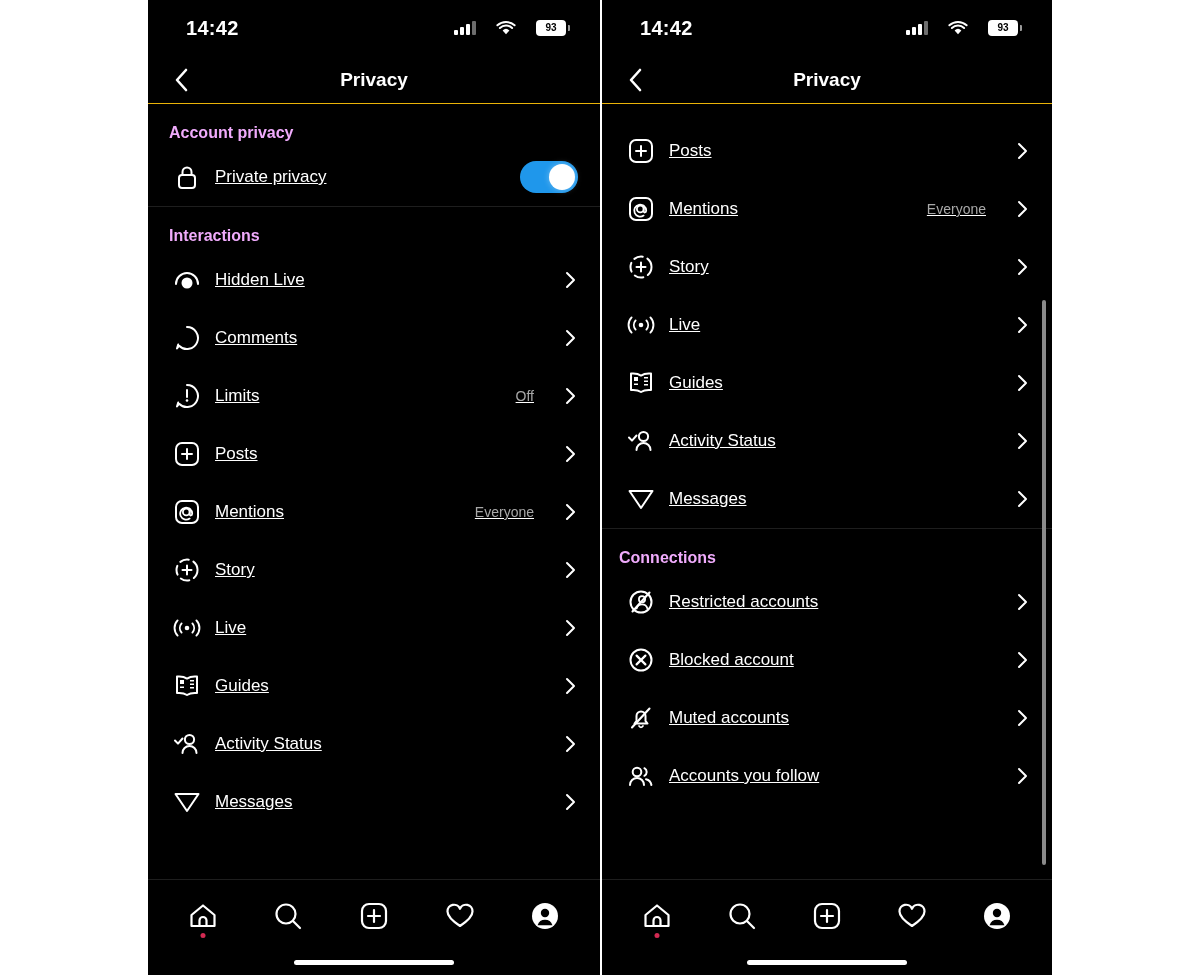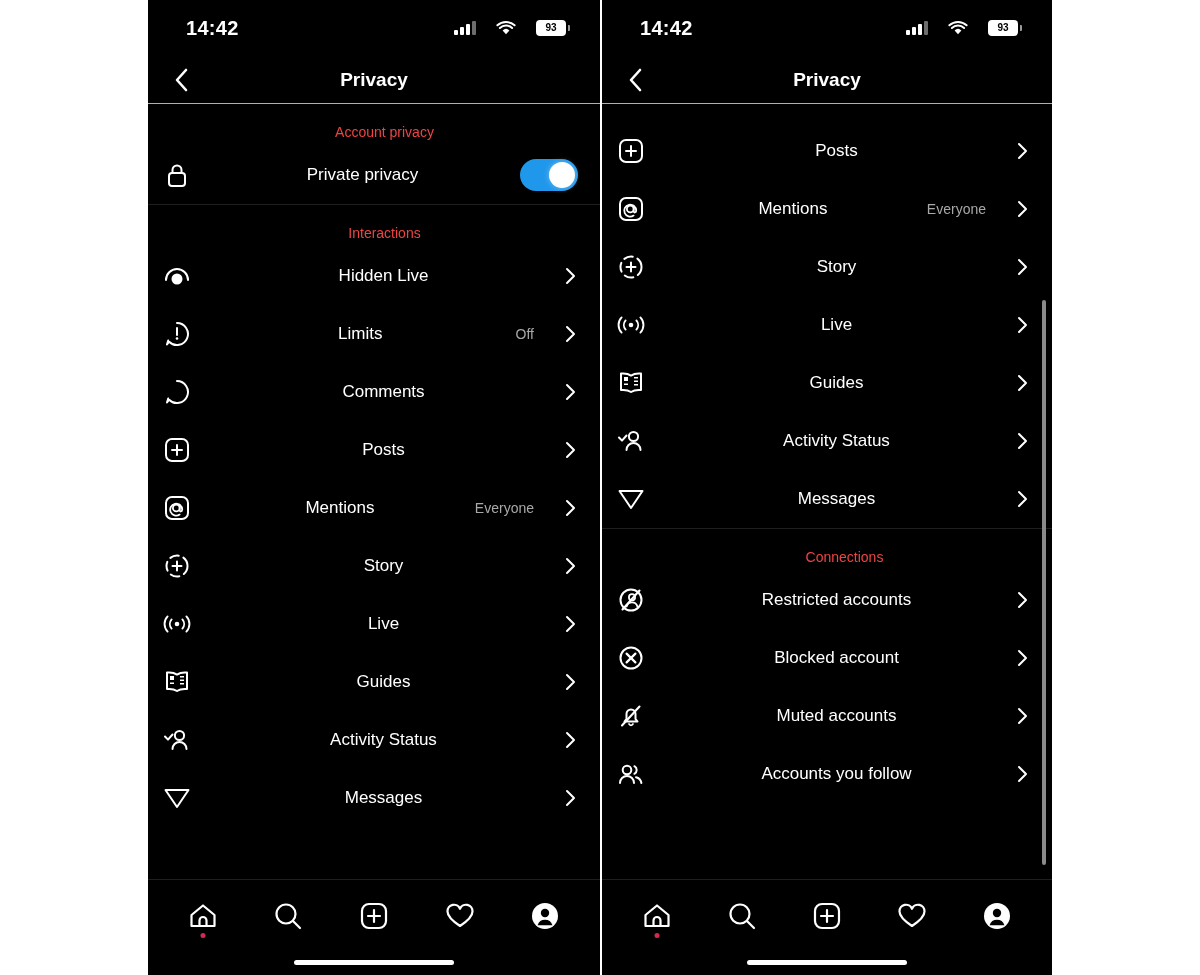--- a/index.html
+++ b/index.html
@@ -6,21 +6,20 @@
   html, body {
     width: 1200px; height: 975px;
     background: #ffffff;
     font-family: "Liberation Sans", sans-serif;
     overflow: hidden;
   }
   .stage {
     position: relative;
     width: 980px; height: 975px;
     background: #ffffff;
-    text-align: center;
   }
 
   
   .phone {
     position: absolute;
     top: 0;
     height: 975px;
     background: #000000;
     overflow: hidden;
     color: #ffffff;
@@ -105,39 +104,40 @@
   .nav-title {
     font-size: 19px;
     font-weight: bold;
     color: #ffffff;
   }
 
   
   .scroll-area { position: relative; }
 
   .section-head {
-    font-size: 14px;
-    font-weight: normal;
-    color: #ef4444;
+    font-size: 16px;
+    font-weight: bold;
+    color: #f0abfc;
     padding: 20px 0 6px 21px;
   }
-  .section-head.indent-r { padding-left: 35px; }
+  .section-head.indent-r { padding-left: 17px; }
 
   .divider {
     height: 1px;
     background: #1e1e1e;
     width: 100%;
   }
 
   .row {
     display: flex;
     align-items: center;
     height: 58px;
-    padding: 0 22px 0 14px;
+    padding: 0 22px 0 24px;
     cursor: pointer;
+    text-decoration: underline;
   }
   .row .ico {
     width: 30px; height: 30px;
     flex: 0 0 30px;
     display: flex; align-items: center; justify-content: center;
     margin-right: 13px;
   }
   .row .label {
     flex: 1;
     font-size: 17px;
@@ -289,40 +289,40 @@
           <svg width="11" height="18" viewBox="0 0 11 18">
               <path d="M2 2 L9 9 L2 16" stroke="#fff" stroke-width="2" fill="none" stroke-linecap="round" stroke-linejoin="round"></path>
             </svg>
         </span>
       </div>
 
       <div class="row">
         <span class="ico">
           <svg width="26" height="26" viewBox="0 0 26 26">
             <path d="M13 2 a11 11 0 1 1 -7.9 18.7 L3 23.5 l1.2 -4" stroke="#fff" stroke-width="2" fill="none" stroke-linecap="round" stroke-linejoin="round"></path>
+          </svg>
+        </span>
+        <span class="label">Comments</span>
+        <span class="chev">
+          <svg width="11" height="18" viewBox="0 0 11 18">
+              <path d="M2 2 L9 9 L2 16" stroke="#fff" stroke-width="2" fill="none" stroke-linecap="round" stroke-linejoin="round"></path>
+            </svg>
+        </span>
+      </div>
+
+      <div class="row">
+        <span class="ico">
+          <svg width="26" height="26" viewBox="0 0 26 26">
+            <path d="M13 2 a11 11 0 1 1 -7.9 18.7 L3 23.5 l1.2 -4" stroke="#fff" stroke-width="2" fill="none" stroke-linecap="round" stroke-linejoin="round"></path>
             <path d="M13 7 v7" stroke="#fff" stroke-width="2" stroke-linecap="round"></path>
             <circle cx="13" cy="17.5" r="1.3" fill="#fff"></circle>
           </svg>
         </span>
         <span class="label">Limits</span>
         <span class="value">Off</span>
-        <span class="chev">
-          <svg width="11" height="18" viewBox="0 0 11 18">
-              <path d="M2 2 L9 9 L2 16" stroke="#fff" stroke-width="2" fill="none" stroke-linecap="round" stroke-linejoin="round"></path>
-            </svg>
-        </span>
-      </div>
-
-      <div class="row">
-        <span class="ico">
-          <svg width="26" height="26" viewBox="0 0 26 26">
-            <path d="M13 2 a11 11 0 1 1 -7.9 18.7 L3 23.5 l1.2 -4" stroke="#fff" stroke-width="2" fill="none" stroke-linecap="round" stroke-linejoin="round"></path>
-          </svg>
-        </span>
-        <span class="label">Comments</span>
         <span class="chev">
           <svg width="11" height="18" viewBox="0 0 11 18">
               <path d="M2 2 L9 9 L2 16" stroke="#fff" stroke-width="2" fill="none" stroke-linecap="round" stroke-linejoin="round"></path>
             </svg>
         </span>
       </div>
 
       <div class="row">
         <span class="ico">
           <svg width="26" height="26" viewBox="0 0 26 26">

